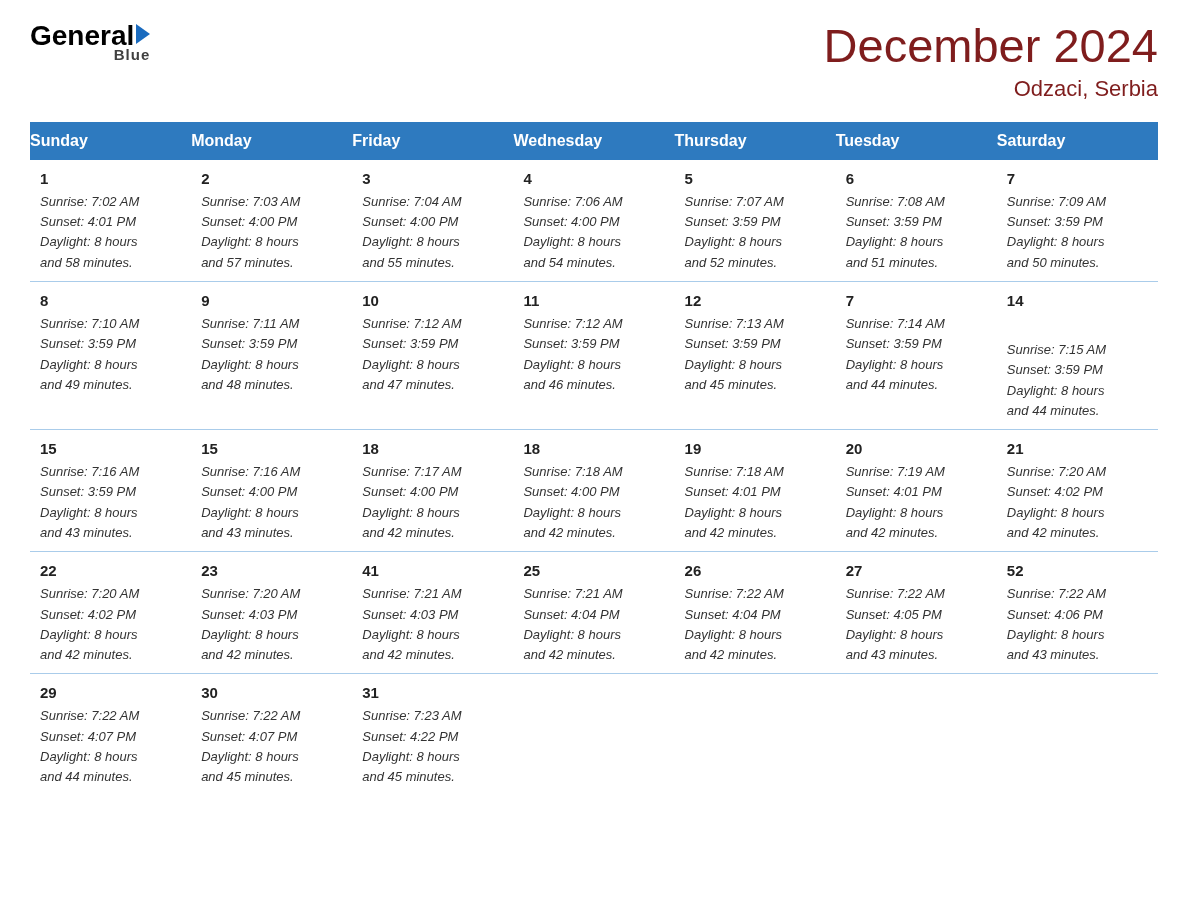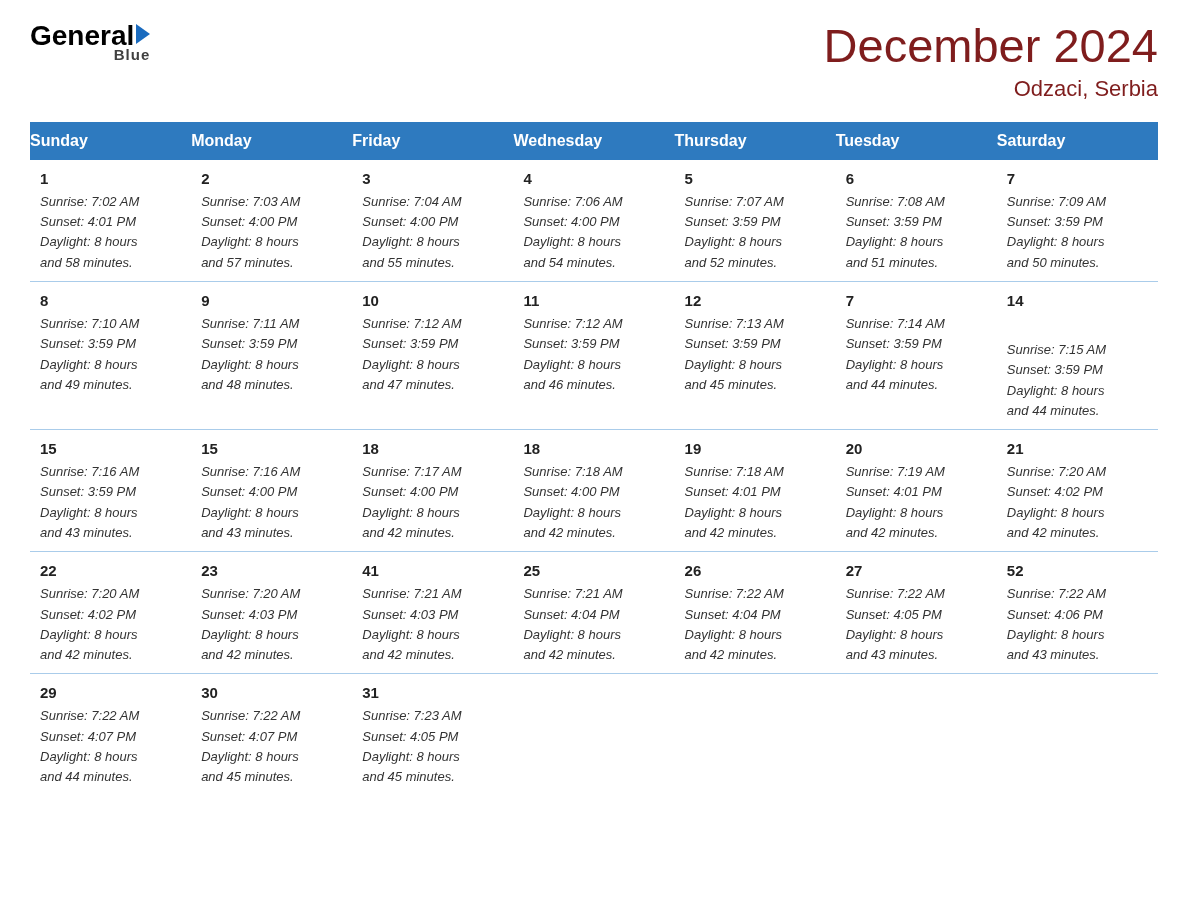--- a/index.html
+++ b/index.html
@@ -352,21 +352,21 @@
         <td>
           <span class="day-num">30</span>
           <div class="day-info" style="white-space: pre-line;">Sunrise: 7:22 AM
 Sunset: 4:07 PM
 Daylight: 8 hours
 and 45 minutes.</div>
         </td>
         <td>
           <span class="day-num">31</span>
           <div class="day-info" style="white-space: pre-line;">Sunrise: 7:23 AM
-Sunset: 4:05 PM
+Sunset: 4:22 PM
 Daylight: 8 hours
 and 45 minutes.</div>
         </td>
         <td class="empty-cell"></td>
         <td class="empty-cell"></td>
         <td class="empty-cell"></td>
         <td class="empty-cell"></td>
       </tr>
     </tbody>
 </table>

